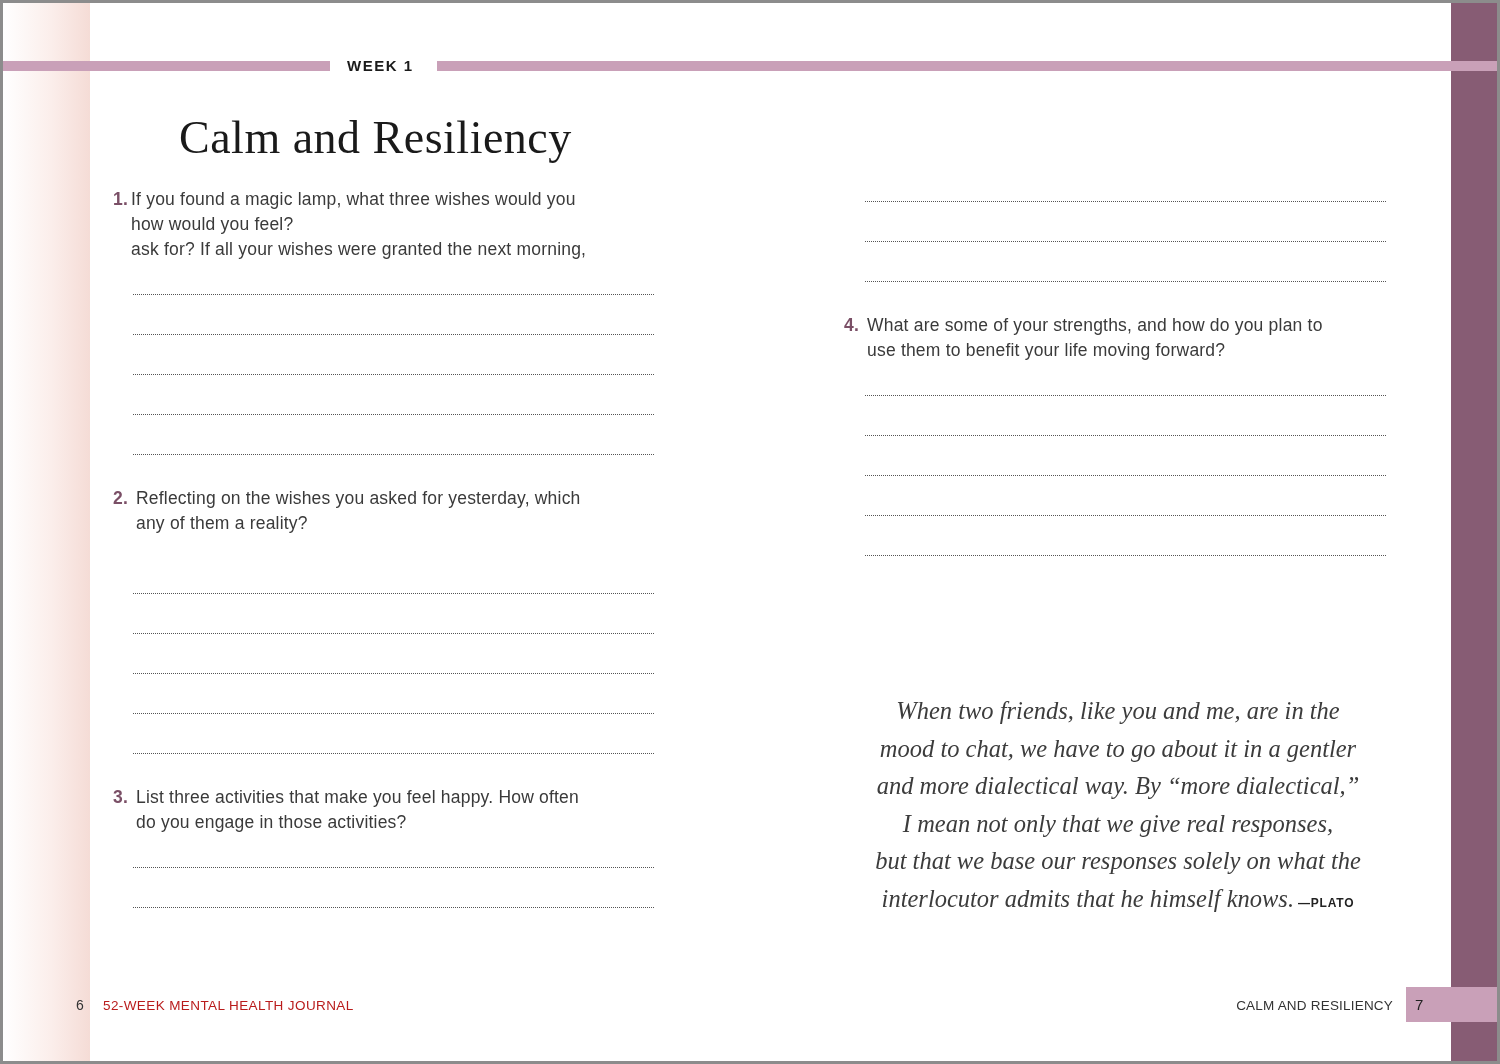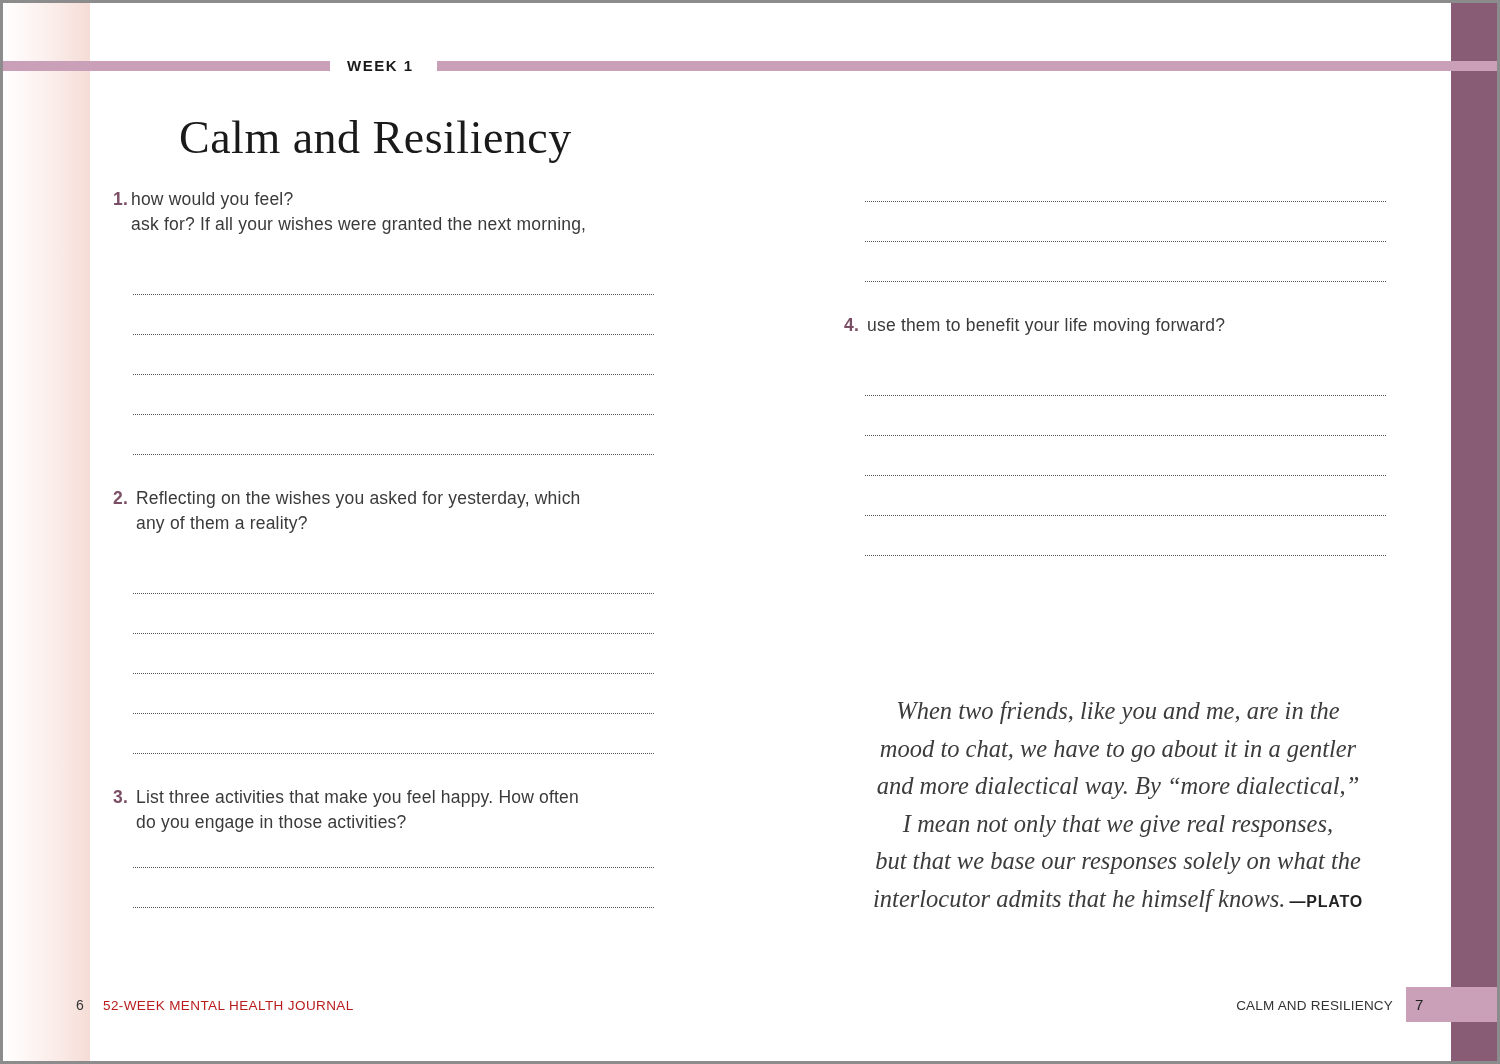--- a/index.html
+++ b/index.html
@@ -48,21 +48,21 @@
   .line.l { left: 130px; width: 521px; }
   .line.r { left: 862px; width: 521px; }
   .quote {
     position: absolute; left: 842px; top: 689px; width: 546px;
     font-family: "Liberation Serif", serif; font-style: italic; font-size: 24.5px;
     line-height: 37.5px; color: #3c3c3c; text-align: center;
   }
   .quote .qline { display: block; white-space: nowrap; }
   .quote .author {
     font-family: "Liberation Sans", sans-serif; font-style: normal; font-weight: bold;
-    font-size: 16px; letter-spacing: 0.8px; color: #222; margin-left: 4px;
+    font-size: 12px; letter-spacing: 0.8px; color: #222; margin-left: 4px;
   }
   .footer-left-num {
     position: absolute; left: 73px; top: 994px; font-size: 14px; color: #333;
   }
   .footer-left-title {
     position: absolute; left: 100px; top: 995px; font-size: 13.5px; color: #b91c1c; letter-spacing: 0.4px;
   }
   .footer-right-title {
     position: absolute; right: 104px; top: 995px; font-size: 13.5px; color: #333; letter-spacing: 0.2px;
   }
@@ -81,20 +81,21 @@
   <div class="gutter"></div>
   <div class="right-bar"></div>
   <div class="band left"></div>
   <div class="band right"></div>
 
   <div class="week-label">WEEK 1</div>
   <div class="title">Calm and Resiliency</div>
 
   <div class="question" style="left:110px; top:184px; width:560px; padding-left:18px; box-sizing:border-box;">
     <span class="num">1.</span>
+    <span class="qtext">If you found a magic lamp, what three wishes would you</span>
     <span class="qtext">how would you feel?</span>
     <span class="qtext">ask for? If all your wishes were granted the next morning,</span>
   </div>
   <div class="line l" style="top:291px;"></div>
   <div class="line l" style="top:331px;"></div>
   <div class="line l" style="top:371px;"></div>
   <div class="line l" style="top:411px;"></div>
   <div class="line l" style="top:451px;"></div>
 
   <div class="question" style="left:110px; top:483px; width:560px; padding-left:23px; box-sizing:border-box;">
@@ -115,20 +116,21 @@
   </div>
   <div class="line l" style="top:864px;"></div>
   <div class="line l" style="top:904px;"></div>
 
   <div class="line r" style="top:198px;"></div>
   <div class="line r" style="top:238px;"></div>
   <div class="line r" style="top:278px;"></div>
 
   <div class="question" style="left:841px; top:310px; width:570px; padding-left:23px; box-sizing:border-box;">
     <span class="num">4.</span>
+    <span class="qtext">What are some of your strengths, and how do you plan to</span>
     <span class="qtext">use them to benefit your life moving forward?</span>
   </div>
   <div class="line r" style="top:392px;"></div>
   <div class="line r" style="top:432px;"></div>
   <div class="line r" style="top:472px;"></div>
   <div class="line r" style="top:512px;"></div>
   <div class="line r" style="top:552px;"></div>
 
   <div class="quote">
     <span class="qline">When two friends, like you and me, are in the</span>

